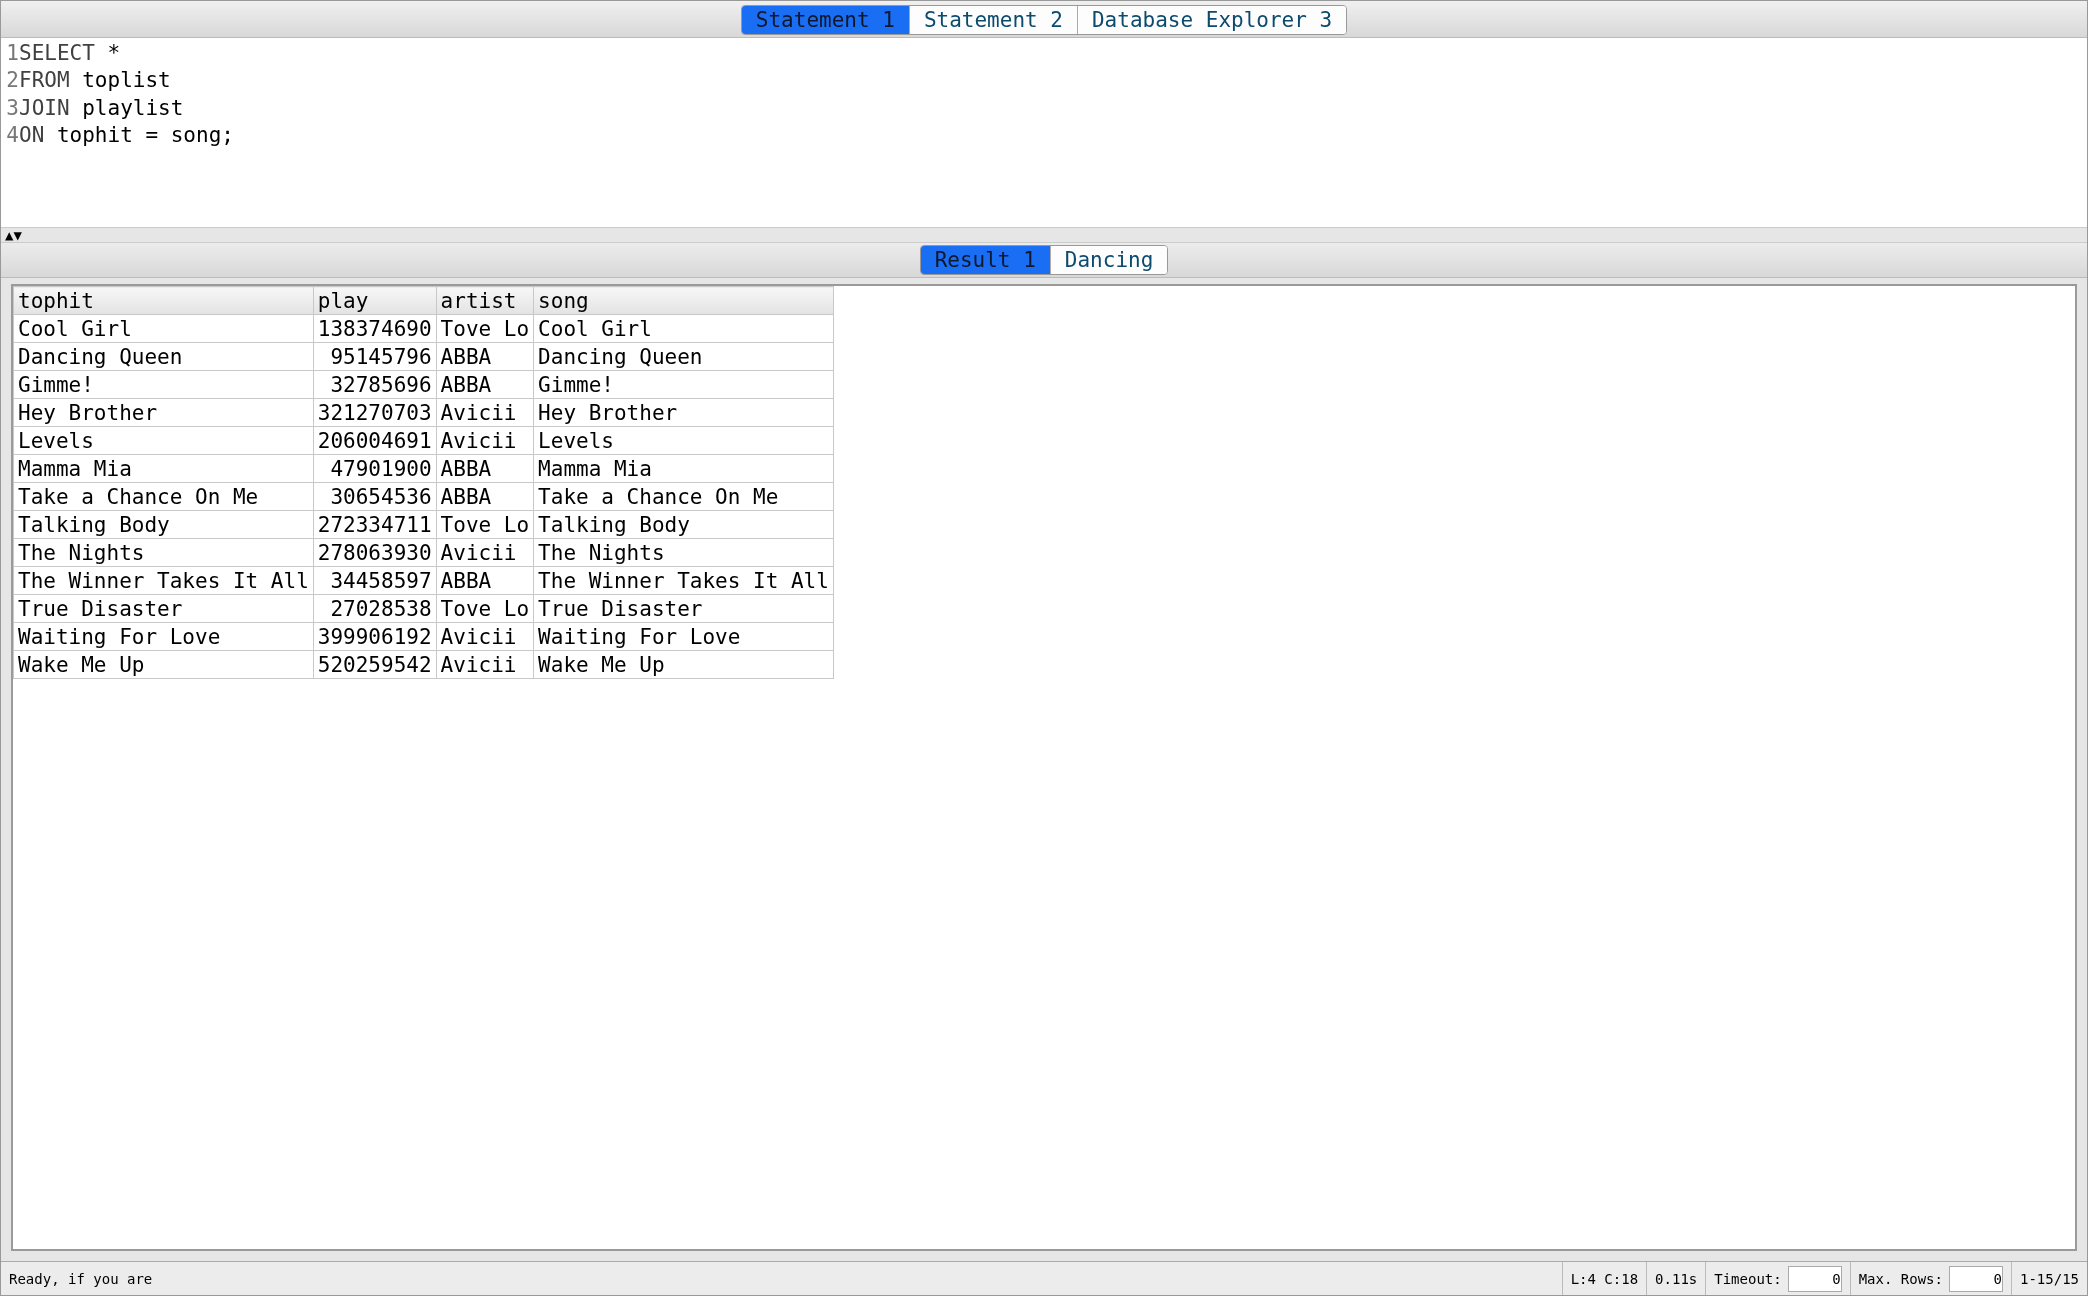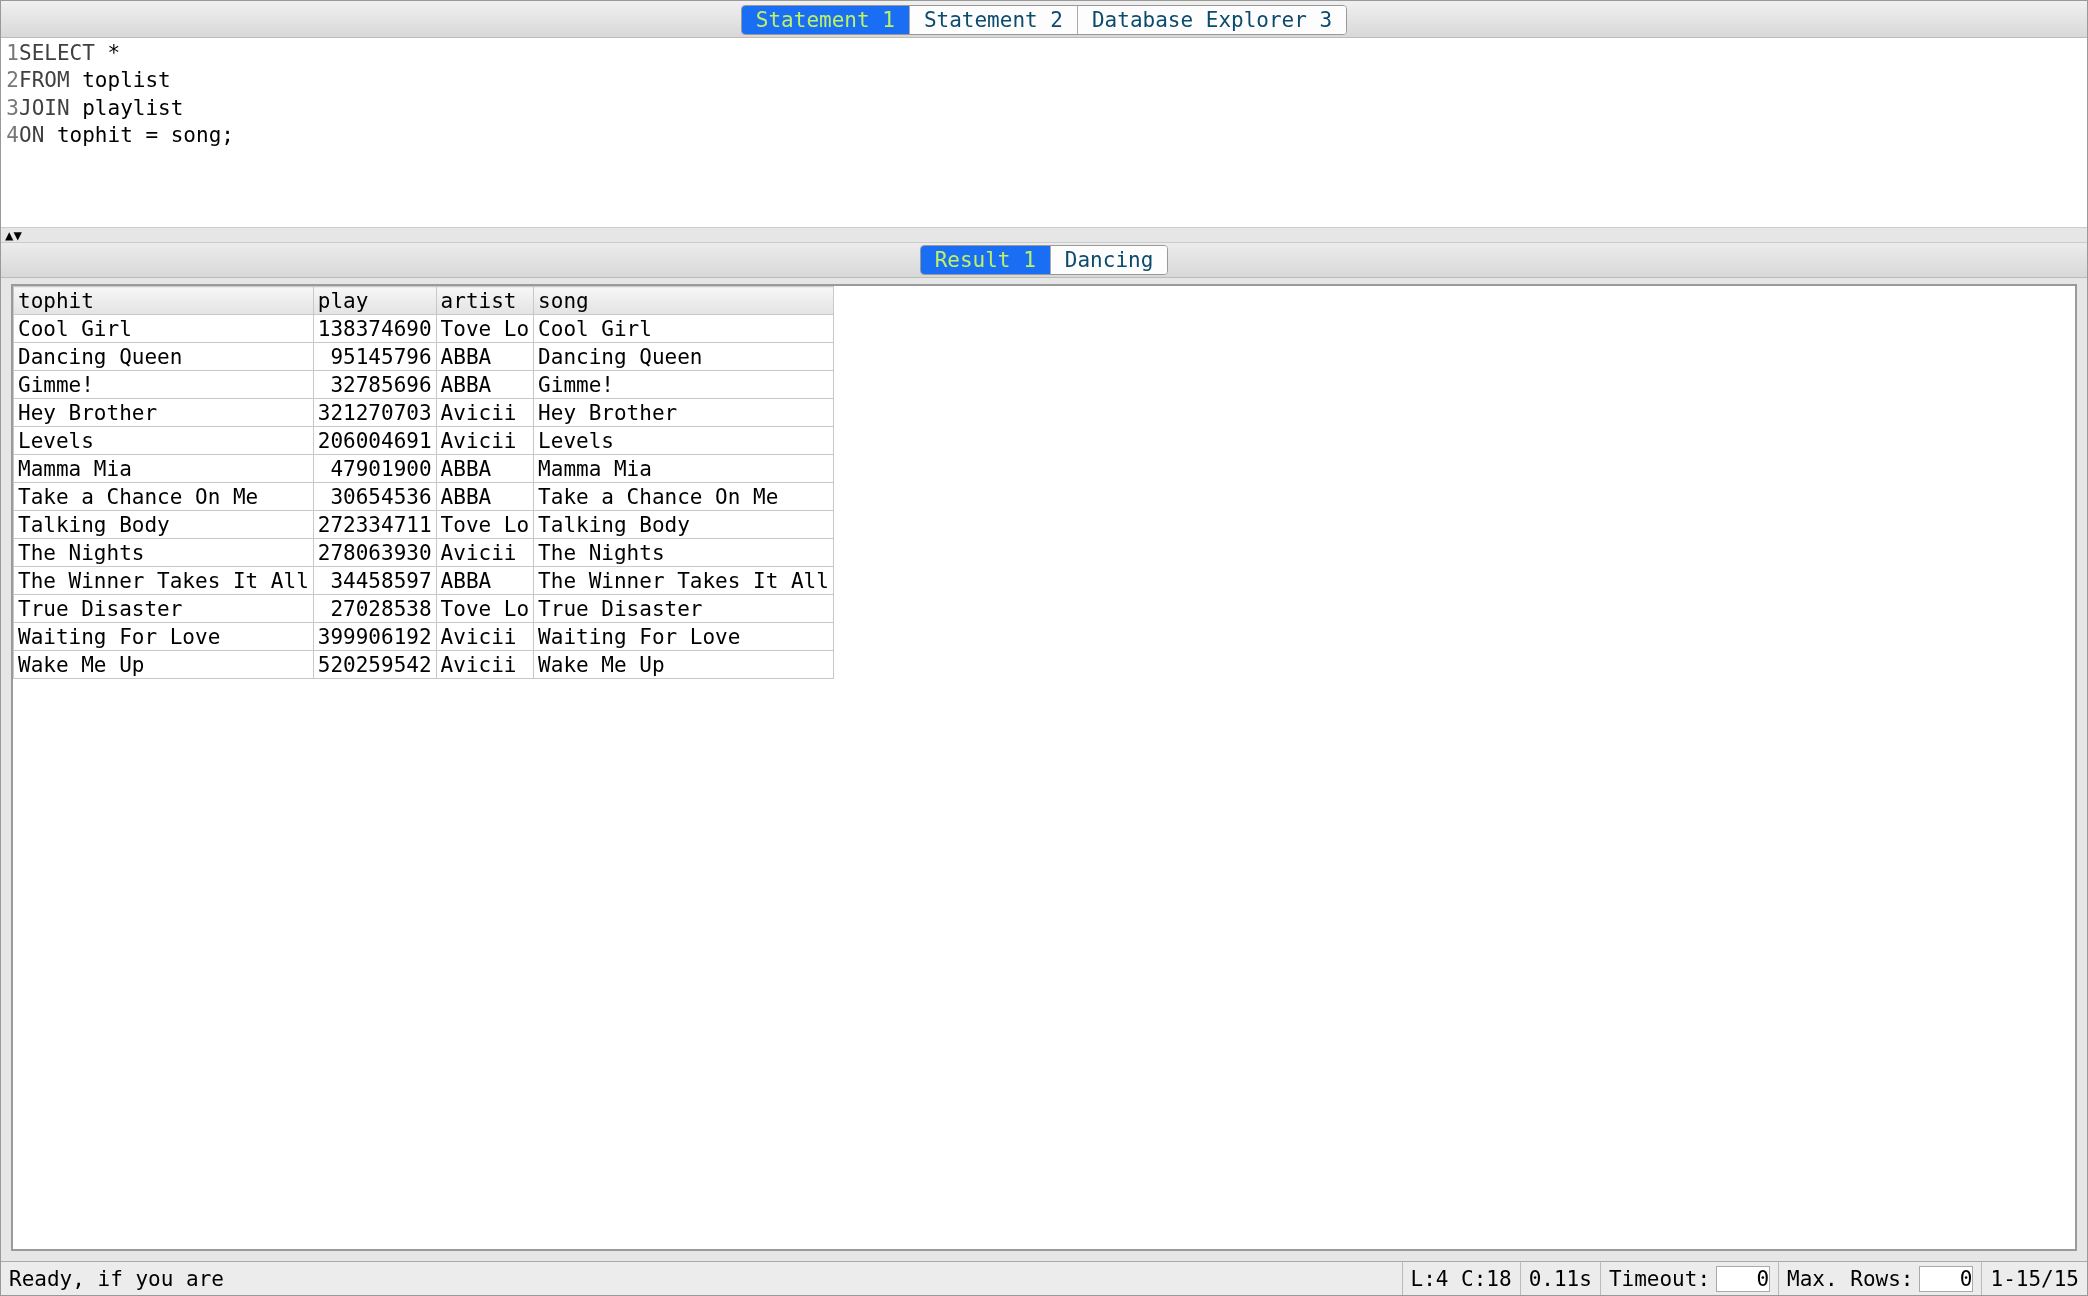--- a/index.html
+++ b/index.html
@@ -37,21 +37,21 @@
     padding: 2px 14px;
     border-right: 1px solid #aaa;
     cursor: pointer;
     background: #fdfdfd;
     color: #0c4a6e;
     white-space: nowrap;
   }
   .tab:last-child { border-right: none; }
   .tab.active {
     background: #1a6ef4;
-    color: #bef264;
+    color: #0f172a;
   }
 
   
   .editor-area {
     background: #fff;
     padding: 2px 0 24px 0;
     line-height: 1.3;
     border-bottom: 1px solid #ccc;
     min-height: 190px;
   }
@@ -122,21 +122,21 @@
     top: 0;
   }
   table.results td.num { text-align: right; }
 
   
   .statusbar {
     display: flex;
     align-items: stretch;
     border-top: 1px solid #aaa;
     background: #ececec;
-    font-size: 21px;
+    font-size: 14px;
     height: 34px;
   }
   .statusbar .seg {
     display: flex;
     align-items: center;
     padding: 0 8px;
     border-left: 1px solid #bbb;
     white-space: nowrap;
   }
   .statusbar .seg:first-child { border-left: none; flex: 1; }

